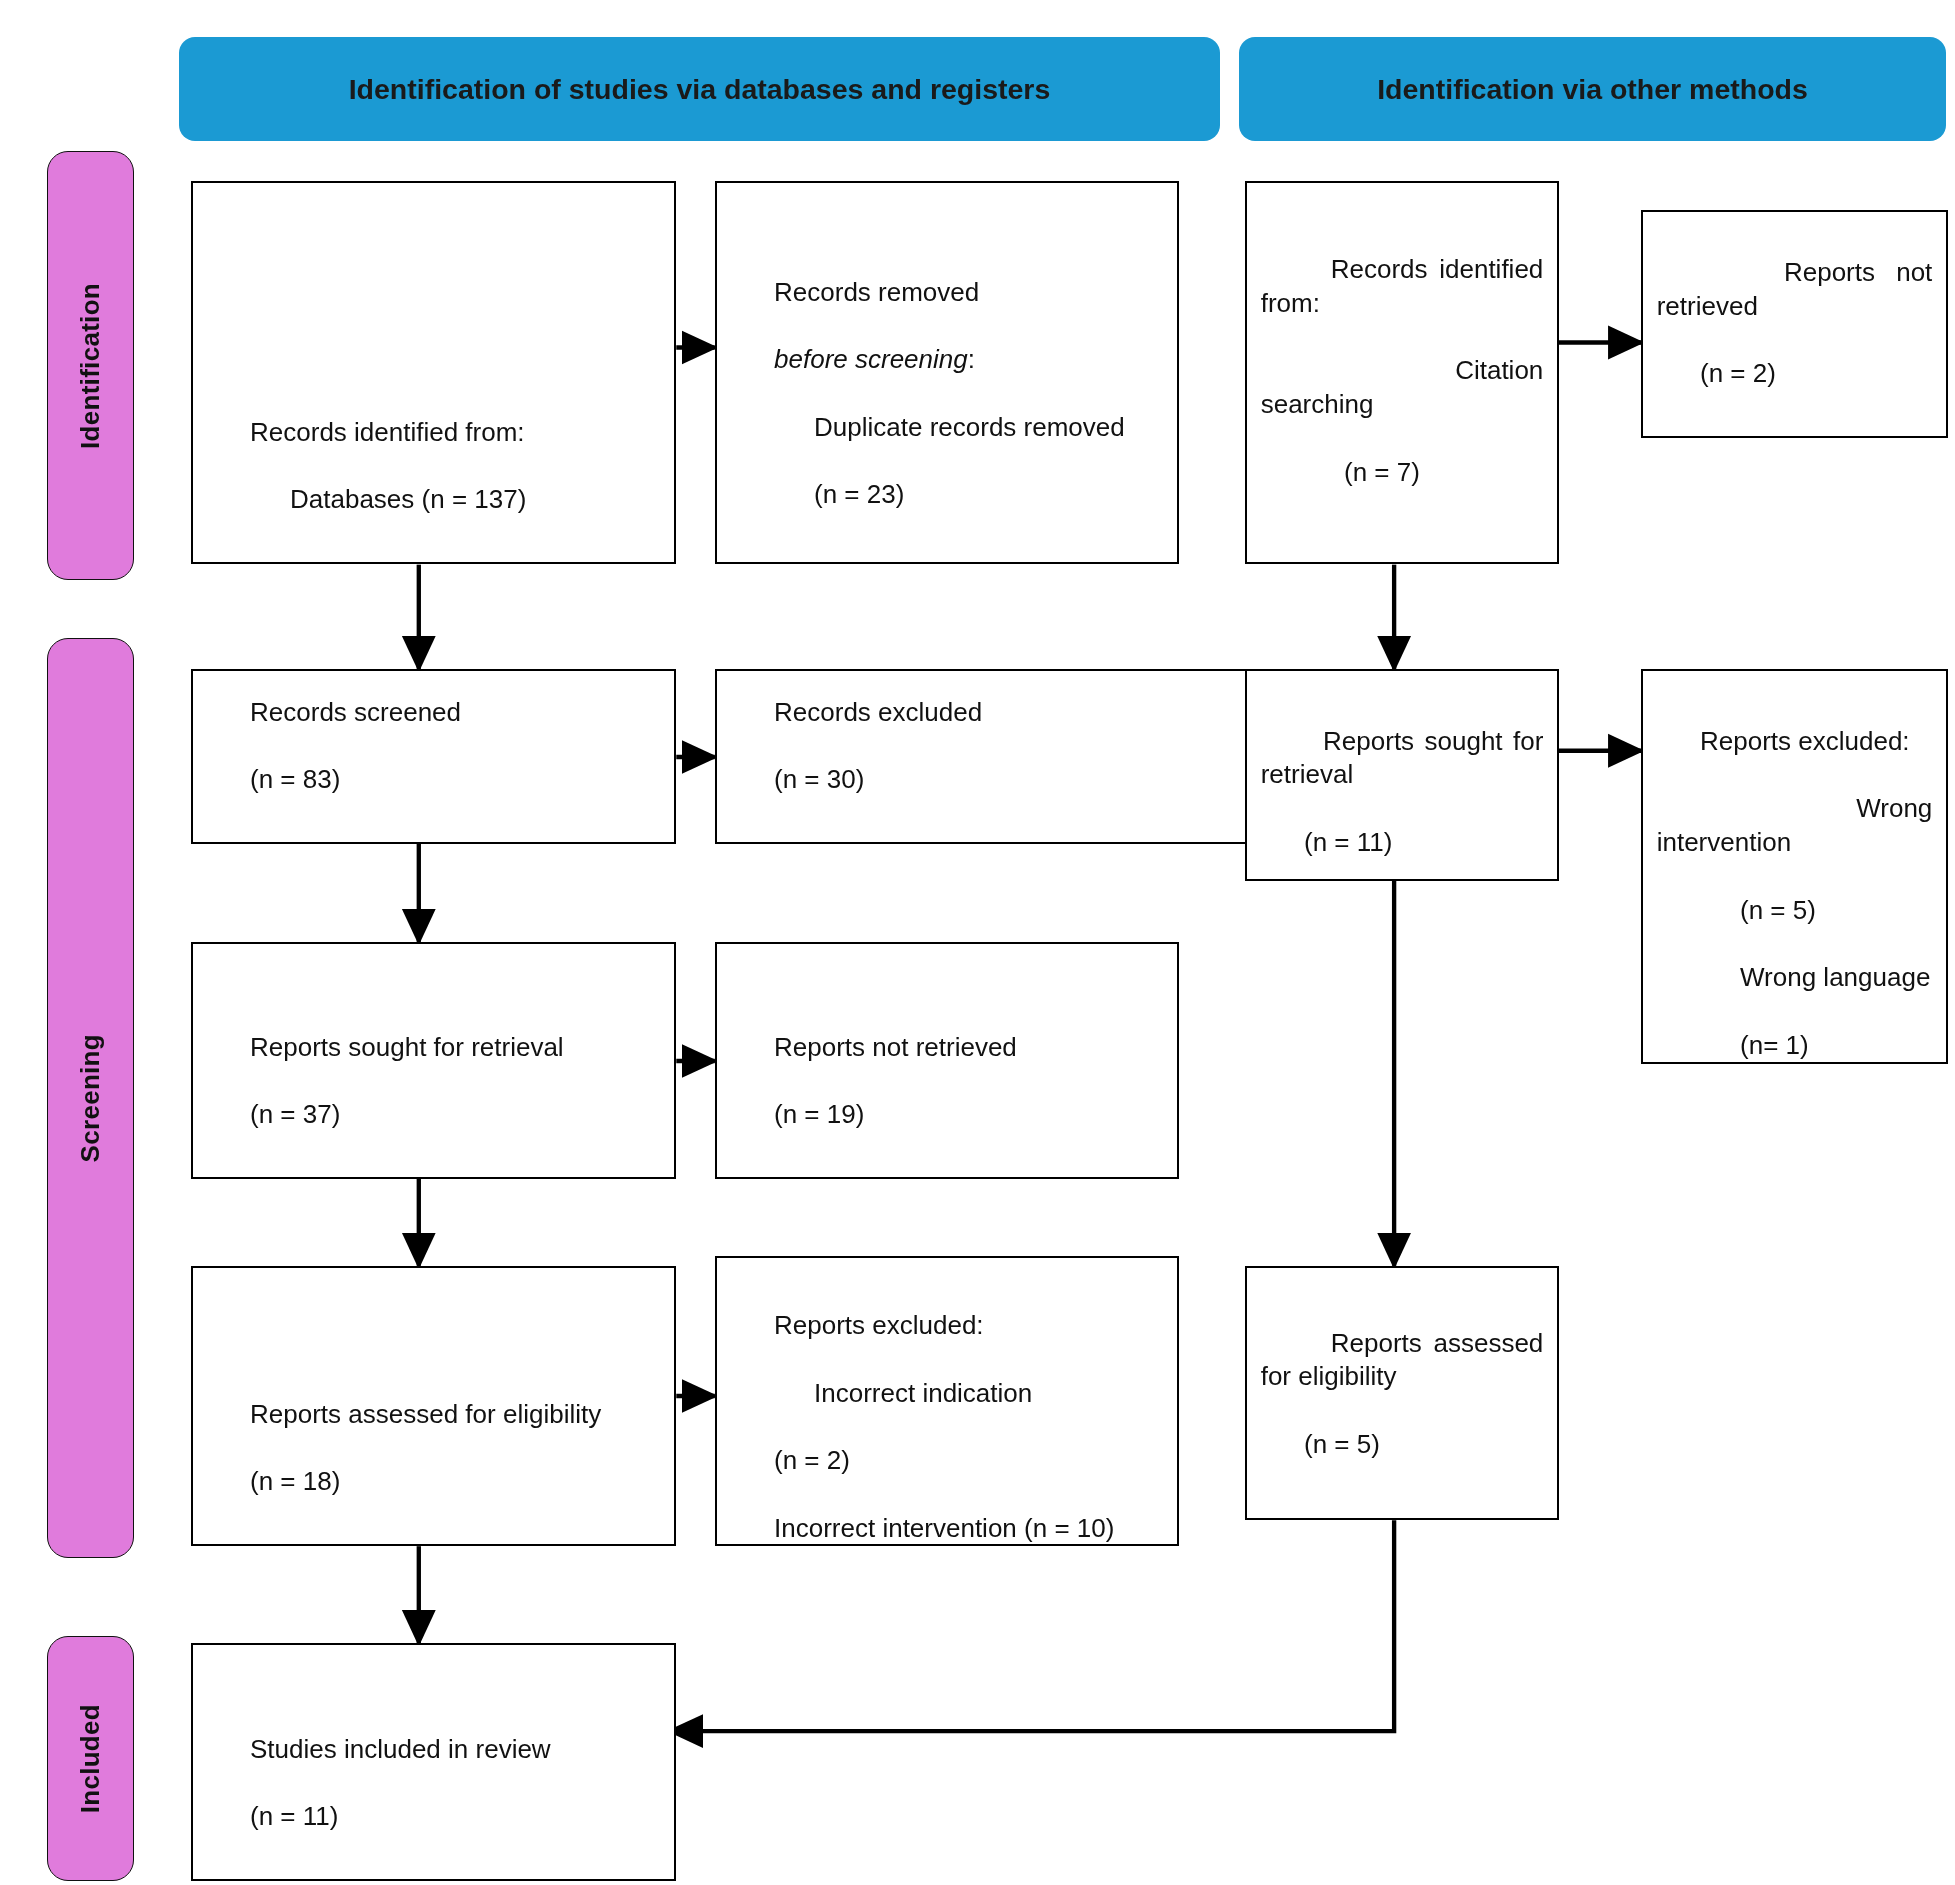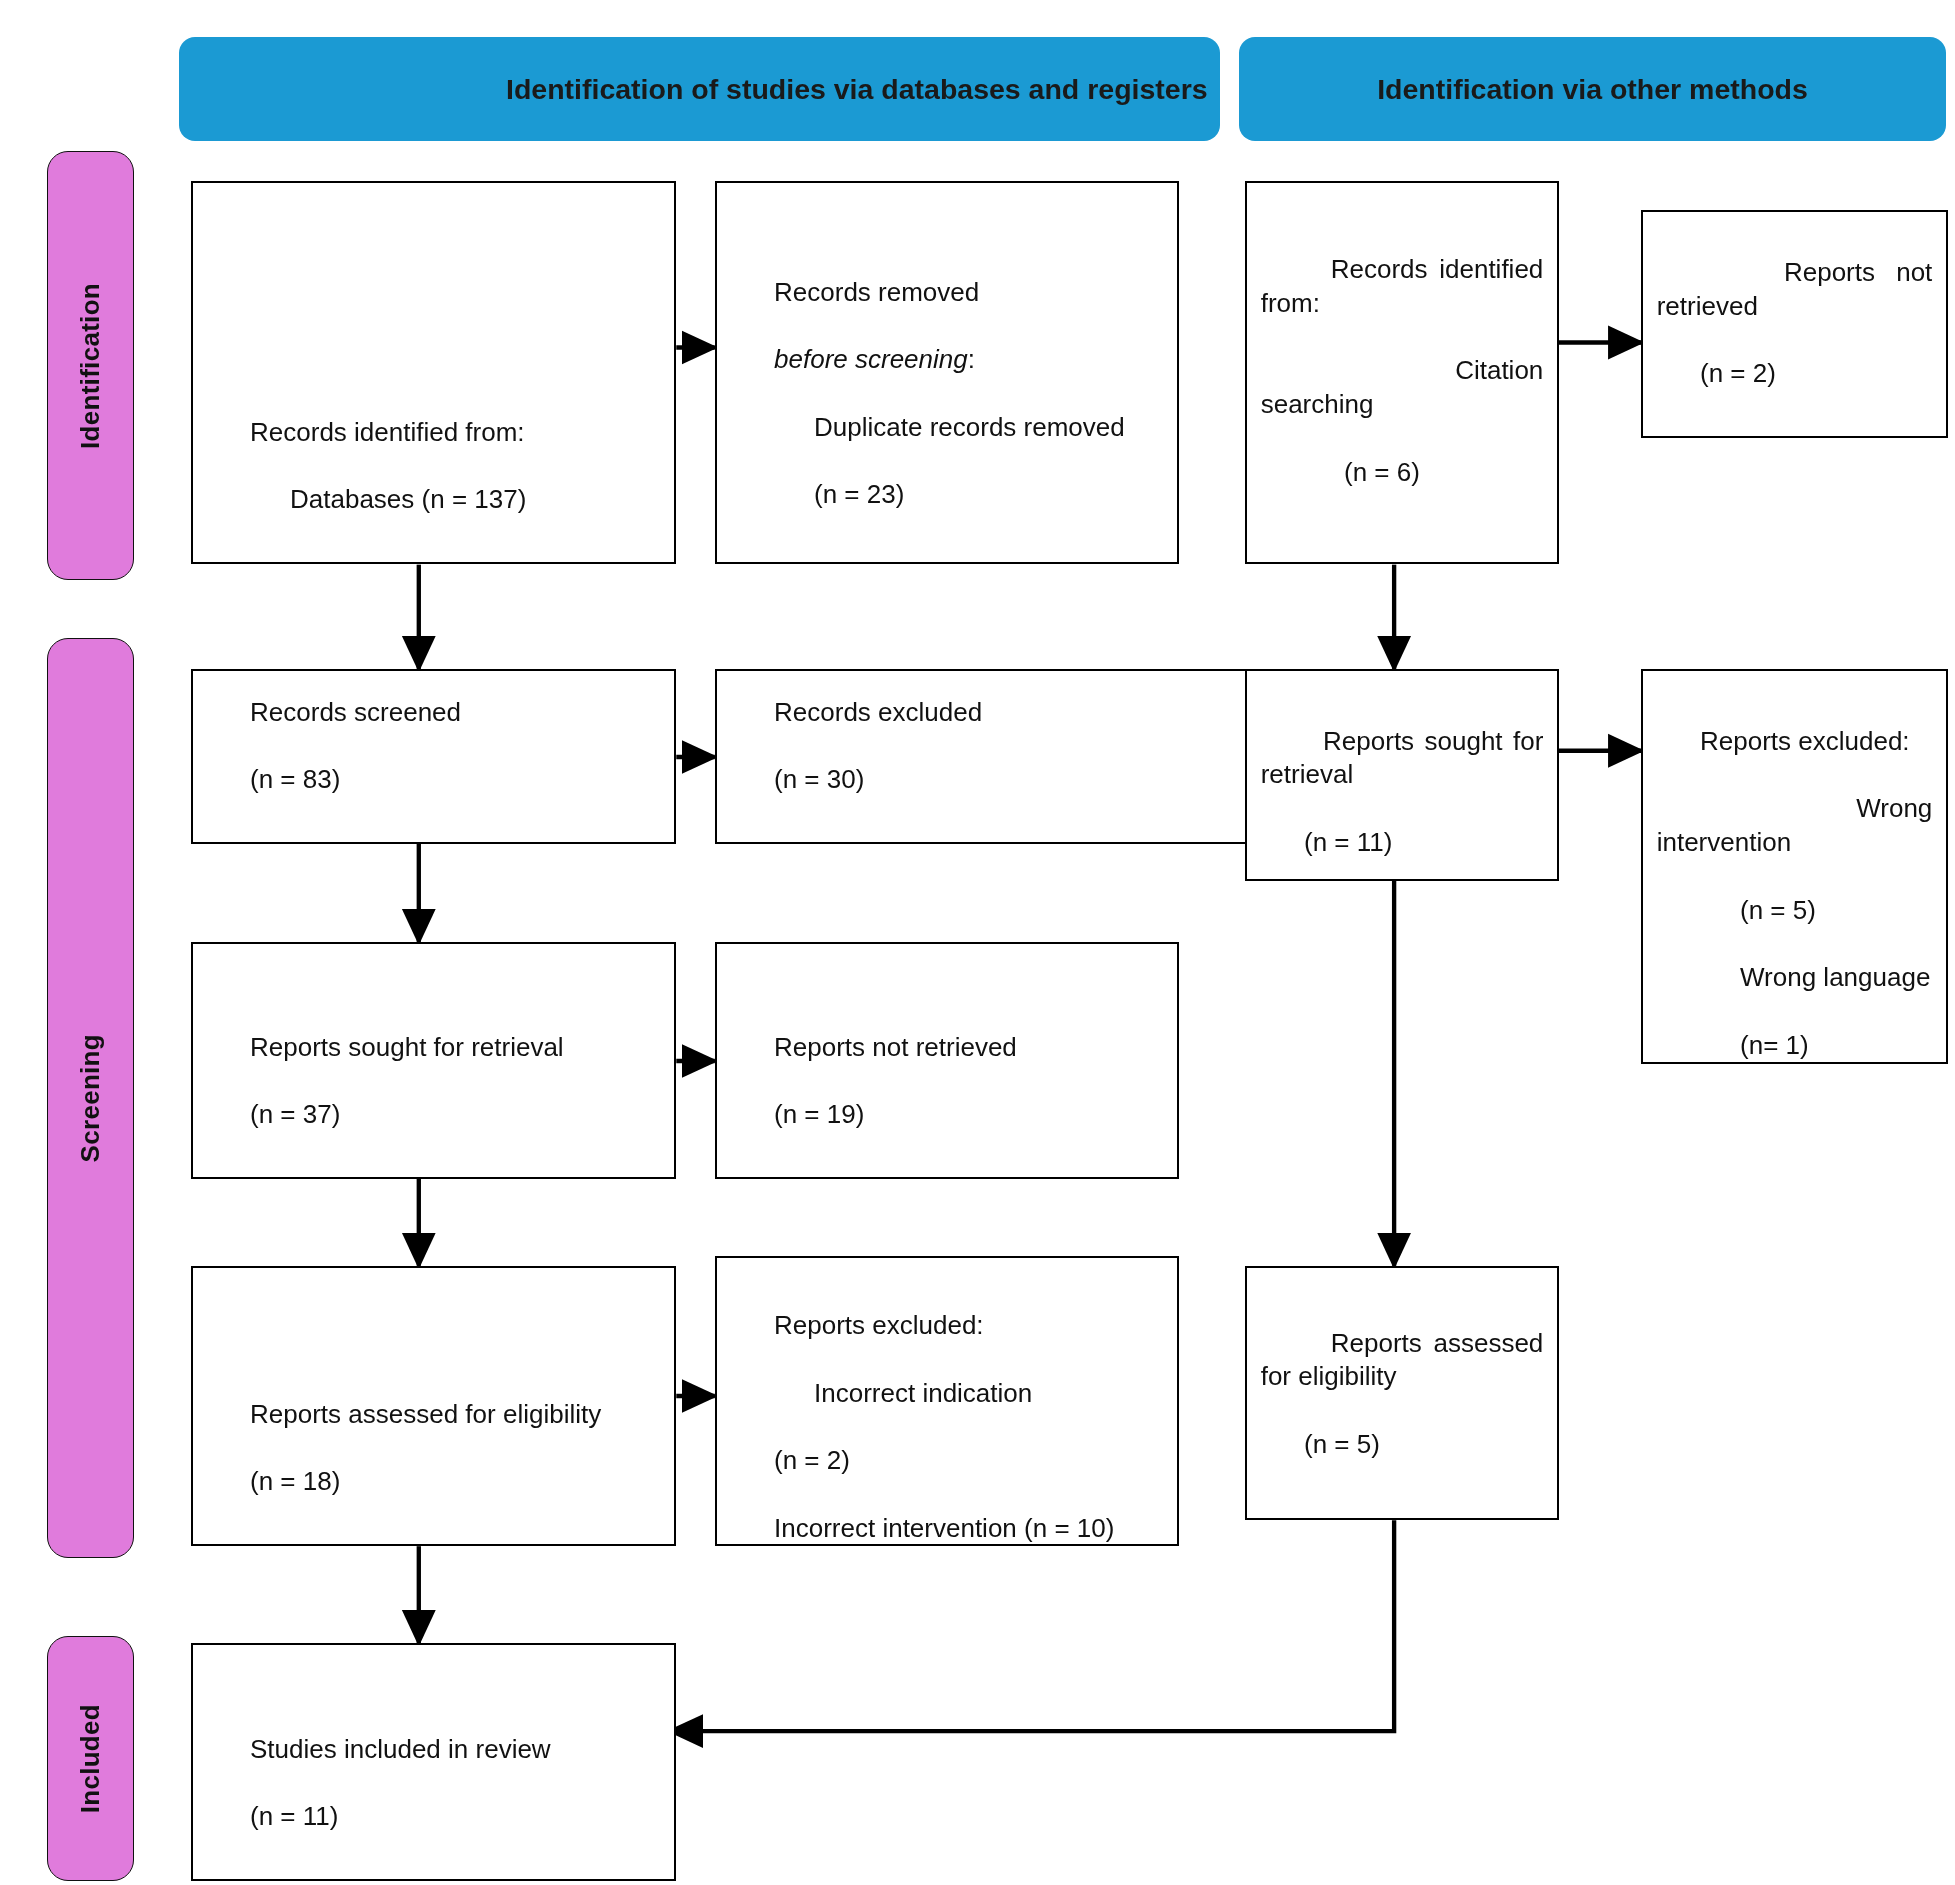--- a/index.html
+++ b/index.html
@@ -121,21 +121,21 @@
       <path d="M2247,910 L2247,1078"></path>
 
       <path d="M2512,1210 L2645,1210"></path>
 
       <path d="M2247,1420 L2247,2040"></path>
 
       <path d="M2247,2450 L2247,2790 L1080,2790"></path>
     </g>
   </svg>
 
-  <div class="banner" style="left:179px; top:37px; width:1041px; height:104px;justify-content:flex-end;">
+  <div class="banner" style="left:179px; top:37px; width:1041px; height:104px;">
     <div class="banner-label">Identification of studies via databases and registers</div>
   </div>
 
   <div class="banner" style="left:1239px; top:37px; width:707px; height:104px;">
     <div class="banner-label">Identification via other methods</div>
   </div>
 
   <div class="stage" style="left:47px; top:151px; width:87px; height:429px;">
     <div class="stage-label">Identification</div>
   </div>
@@ -161,21 +161,21 @@
       <span class="ital">before screening</span><span>:</span><br>
       <span class="ind"></span><span>Duplicate records removed</span><br>
       <span class="ind"></span><span>(n = 23)</span>
     </div>
   </div>
 
   <div class="node valign-top" style="left:1245px; top:181px; width:314px; height:383px;">
     <div class="node-text justify" style="margin-top:25px;">
       <span>Records identified from:</span><br>
       <span class="ind"></span><span>Citation searching</span><br>
-      <span class="ind"></span><span>(n = 6)</span>
+      <span class="ind"></span><span>(n = 7)</span>
     </div>
   </div>
 
   <div class="node" style="left:1641px; top:210px; width:307px; height:228px;">
     <div class="node-text justify">
       <span>Reports not retrieved</span><br>
       <span>(n = 2)</span>
     </div>
   </div>
 

